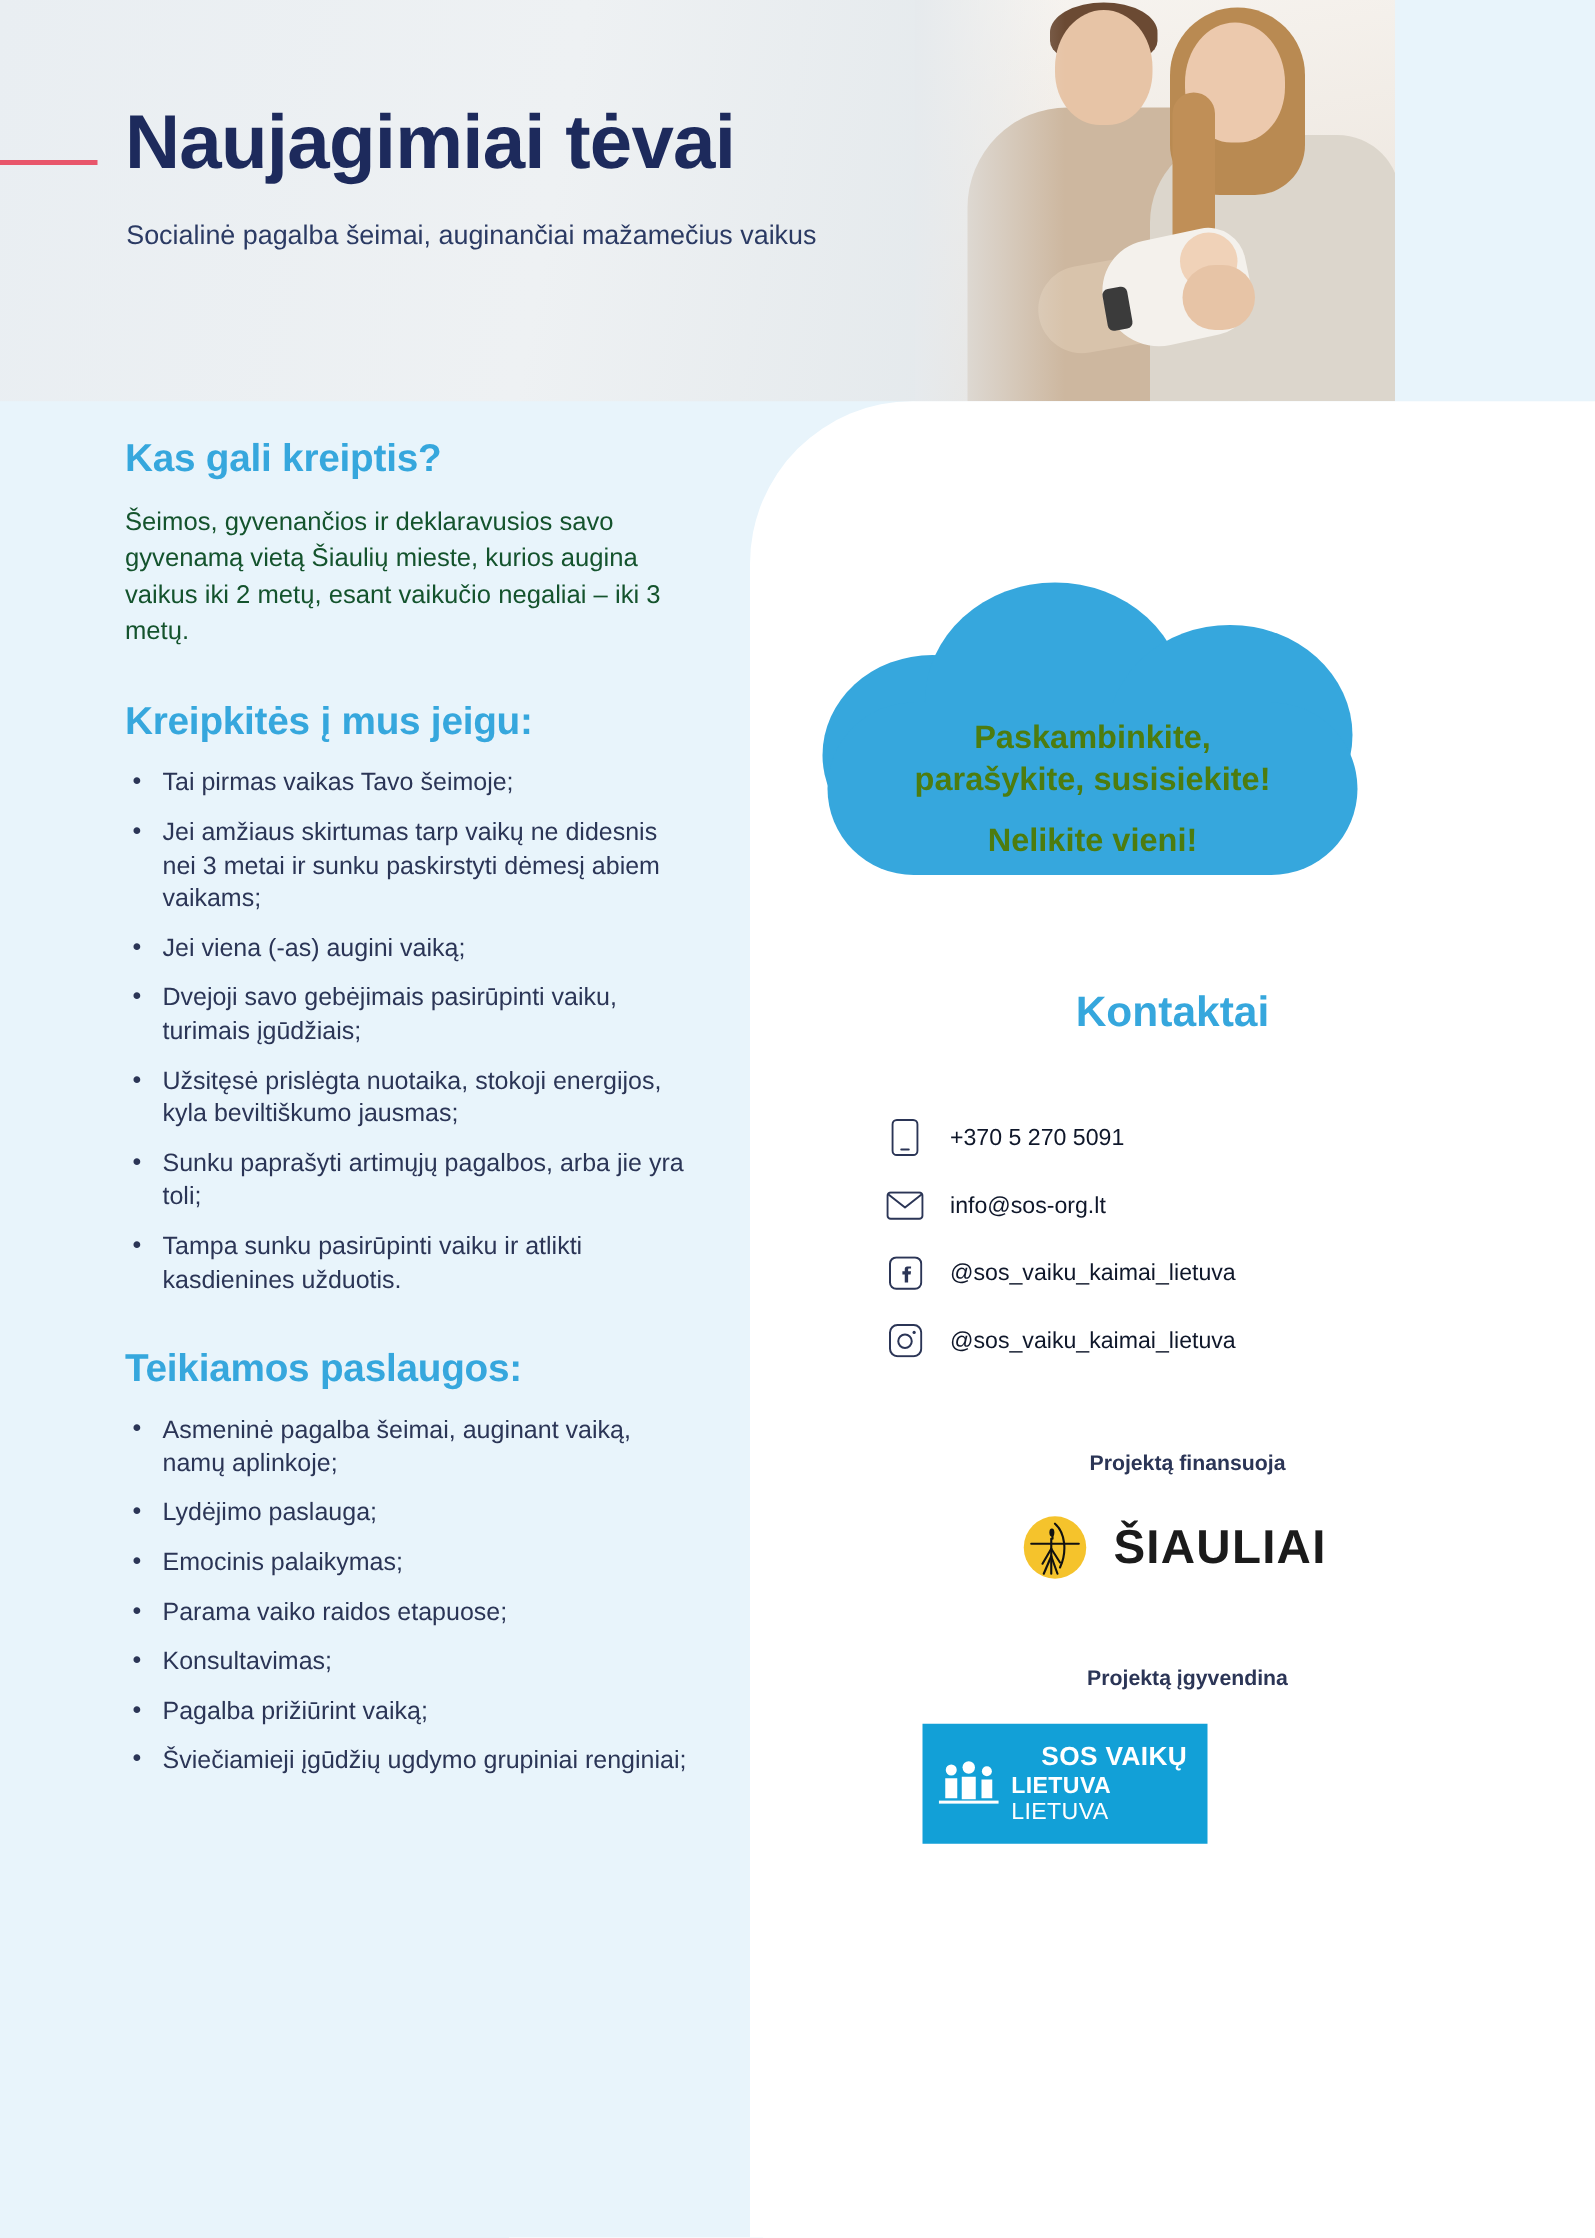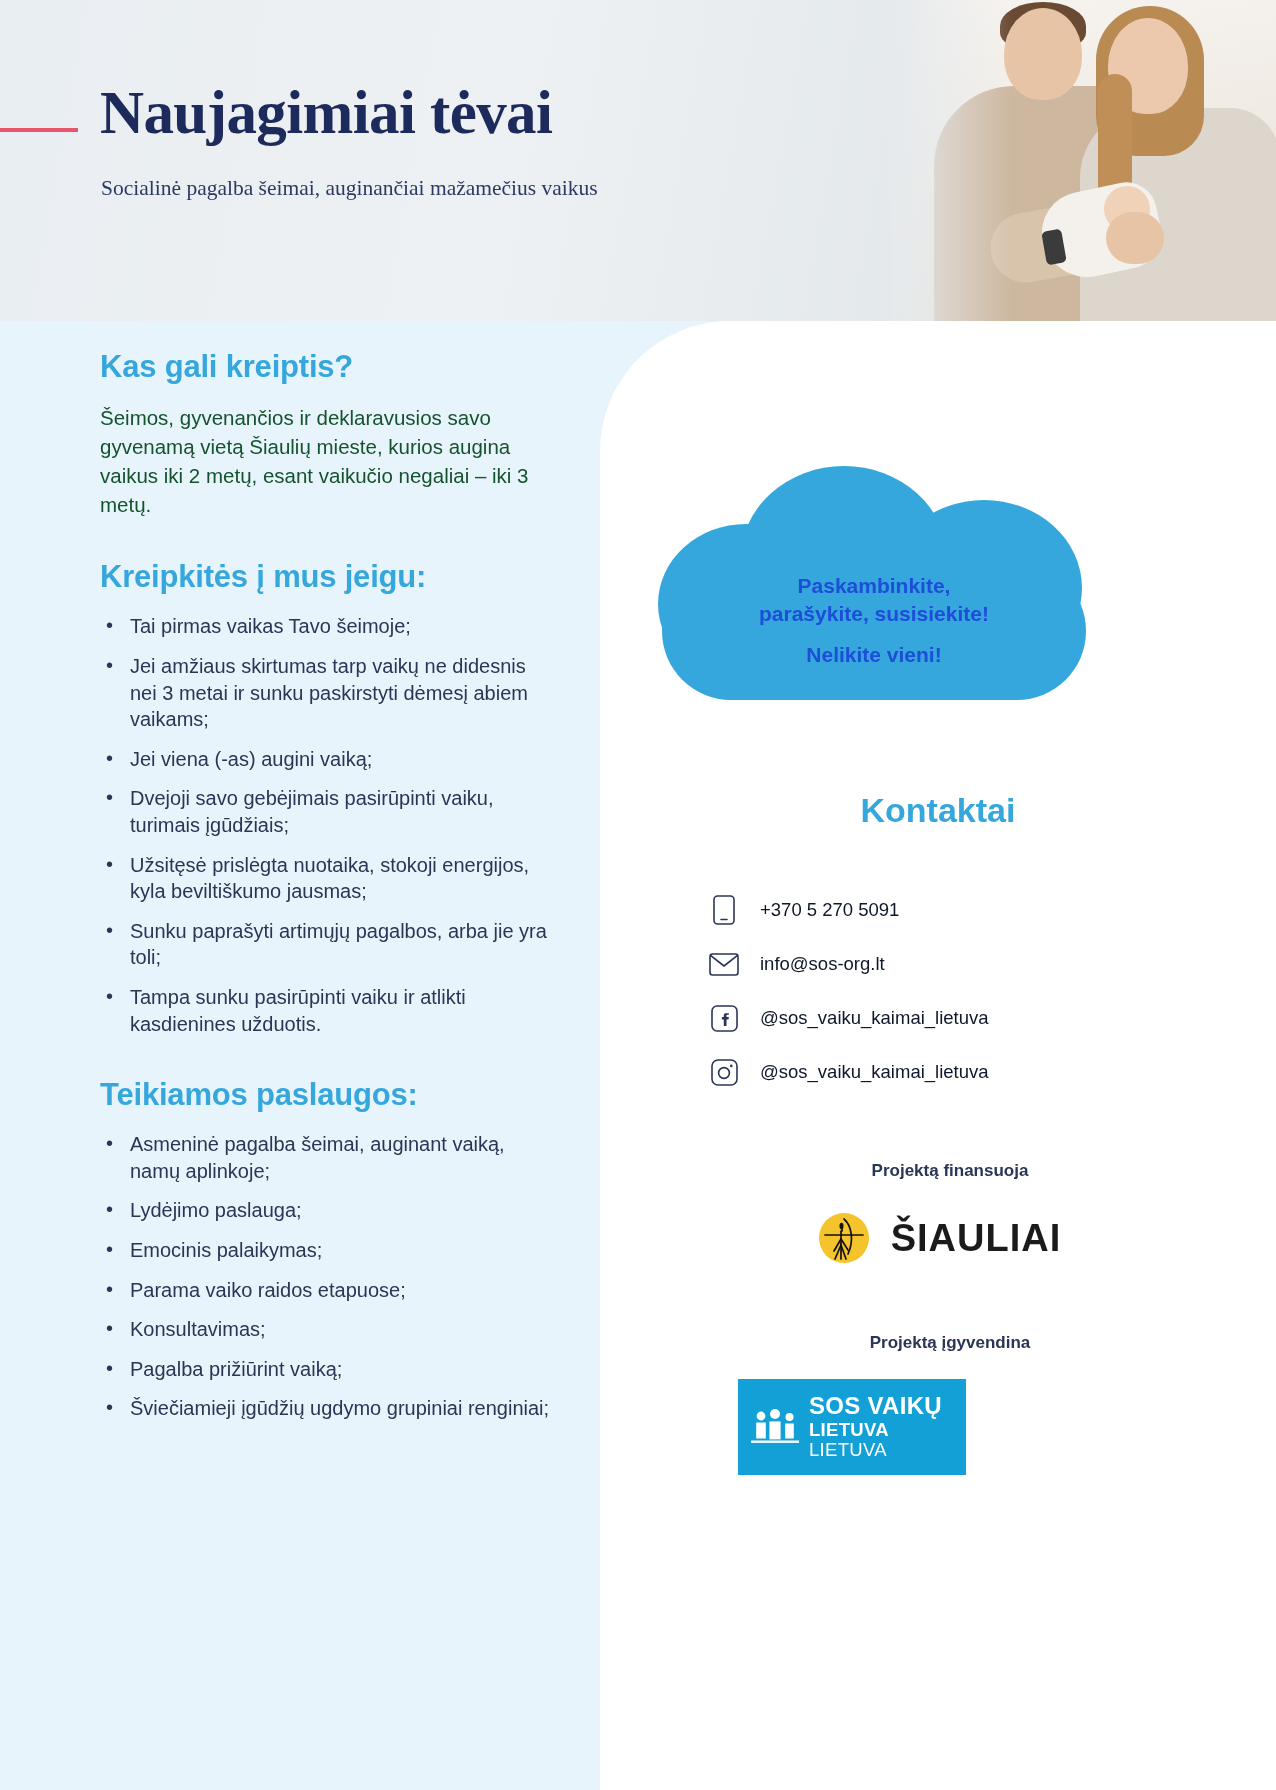--- a/index.html
+++ b/index.html
@@ -7,24 +7,23 @@
     width: 1276px; height: 1790px;
     font-family: "Liberation Sans", sans-serif;
     background: #ffffff;
     overflow: hidden;
   }
 
   .page { position: relative; width: 1276px; height: 1790px; background: #e8f4fb; }
 
   
   .header {
-    position: absolute; left: 0; top: 0; width: 1276px; height: 321px;
+    position: absolute; left: 0; top: 0; width: 1116px; height: 321px;
     background: linear-gradient(100deg, #e9eef2 0%, #eef1f3 40%, #e4e9ec 70%, #dfe5e9 100%);
     overflow: hidden;
-    font-family: Liberation Serif, serif;
   }
   .header-photo {
     position: absolute; right: 0; top: 0; width: 384px; height: 321px;
     background:
       radial-gradient(circle at 30% 22%, #f0e2d5 0%, #e6d3c4 28%, rgba(230,211,196,0) 54%),
       radial-gradient(circle at 74% 20%, #f3e6da 0%, #e8d6c6 30%, rgba(232,214,198,0) 58%),
       linear-gradient(180deg, #f3efe9 0%, #ece5dd 45%, #e2d8cf 100%);
     overflow: hidden;
   }
   
@@ -67,21 +66,21 @@
 
   
   .cloud-wrap { position: absolute; left: 48px; top: 145px; width: 452px; height: 258px; }
   .cloud-lobe { position: absolute; background: #36a7dd; border-radius: 50%; }
   .c1 { left: 92px;  top: 0px;   width: 208px; height: 190px; }
   .c2 { left: 238px; top: 34px;  width: 196px; height: 176px; }
   .c3 { left: 10px;  top: 58px;  width: 176px; height: 160px; }
   .cbody { position: absolute; left: 14px; top: 96px; width: 424px; height: 138px; background: #36a7dd; border-radius: 70px; }
   .cloud-text {
     position: absolute; left: 0; top: 106px; width: 452px;
-    text-align: center; color: #1d4ed8; font-weight: 700; font-size: 21px; line-height: 1.32;
+    text-align: center; color: #4d7c0f; font-weight: 700; font-size: 26px; line-height: 1.32;
     z-index: 3;
   }
   .cloud-text .ct-second { display: block; margin-top: 14px; }
 
   
   .kontaktai-title {
     position: absolute; left: 0; top: 470px; width: 676px;
     text-align: center; font-size: 34px; font-weight: 700; color: #36a7dd;
   }
   .contact-list { position: absolute; left: 108px; top: 562px; width: 470px; }
@@ -104,21 +103,21 @@
   }
   .siauliai-mark { width: 58px; height: 58px; position: relative; }
   .siauliai-text { font-size: 38px; font-weight: 700; color: #1b1b1b; letter-spacing: 1px; }
 
   .sos-logo {
     position: absolute; left: 138px; top: 1058px; width: 228px; height: 96px;
     background: #12a0d7; display: flex; align-items: center; gap: 10px; padding-left: 13px;
   }
   .sos-mark { width: 48px; height: 40px; flex: 0 0 48px; }
   .sos-words { color: #ffffff; line-height: 1.12; }
-  .sos-l1 { font-size: 24px; font-weight: 700; letter-spacing: .3px; }
+  .sos-l1 { font-size: 21px; font-weight: 700; letter-spacing: .3px; margin-left: 24px; }
   .sos-l2 { font-size: 18.5px; font-weight: 700; letter-spacing: .3px; }
   .sos-l3 { font-size: 18.5px; font-weight: 400; letter-spacing: .3px; }
 
   
   .left-col { position: absolute; left: 100px; top: 321px; width: 450px; }
   .sec-heading {
     font-size: 31px; font-weight: 700; color: #36a7dd; margin-top: 40px; margin-bottom: 18px;
     letter-spacing: -0.2px;
   }
   .sec-heading.first { margin-top: 28px; }

